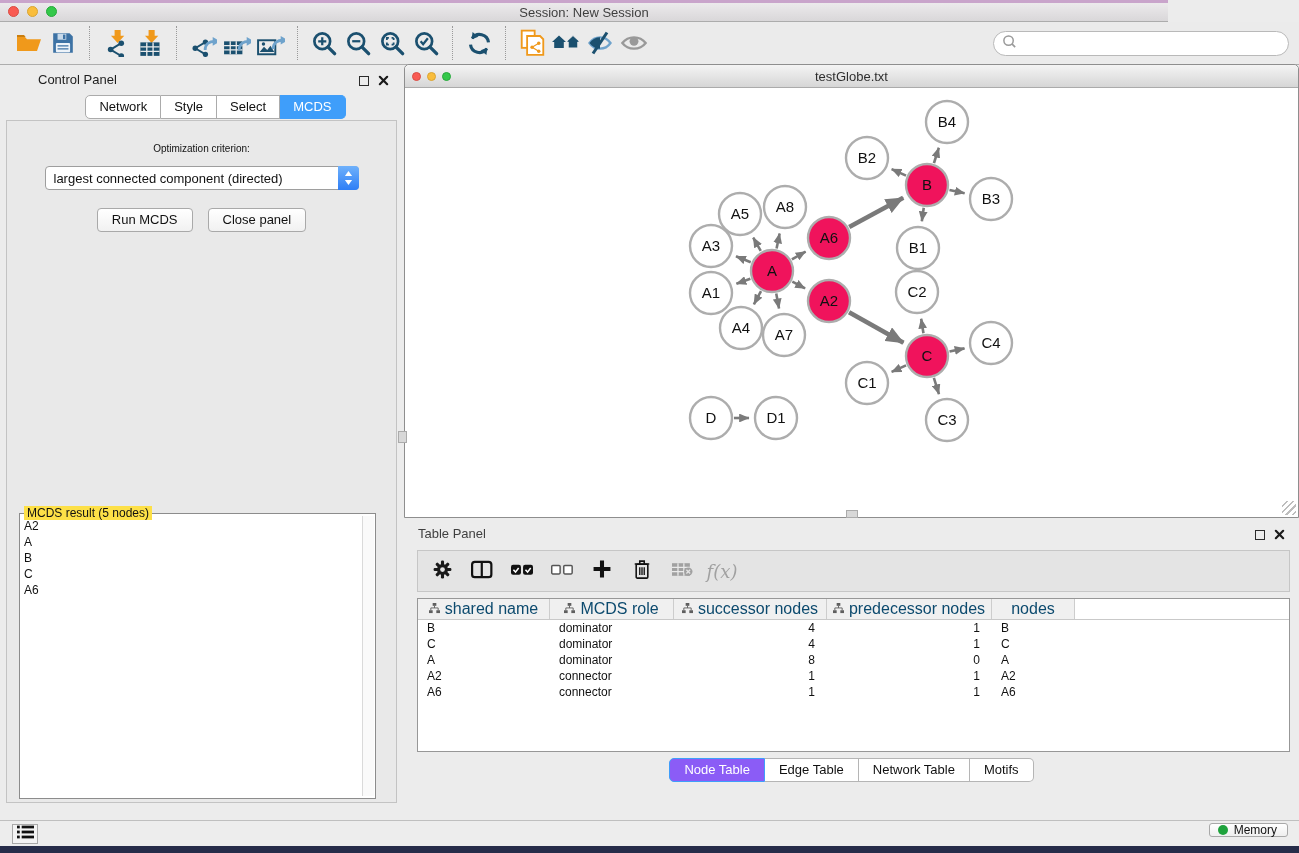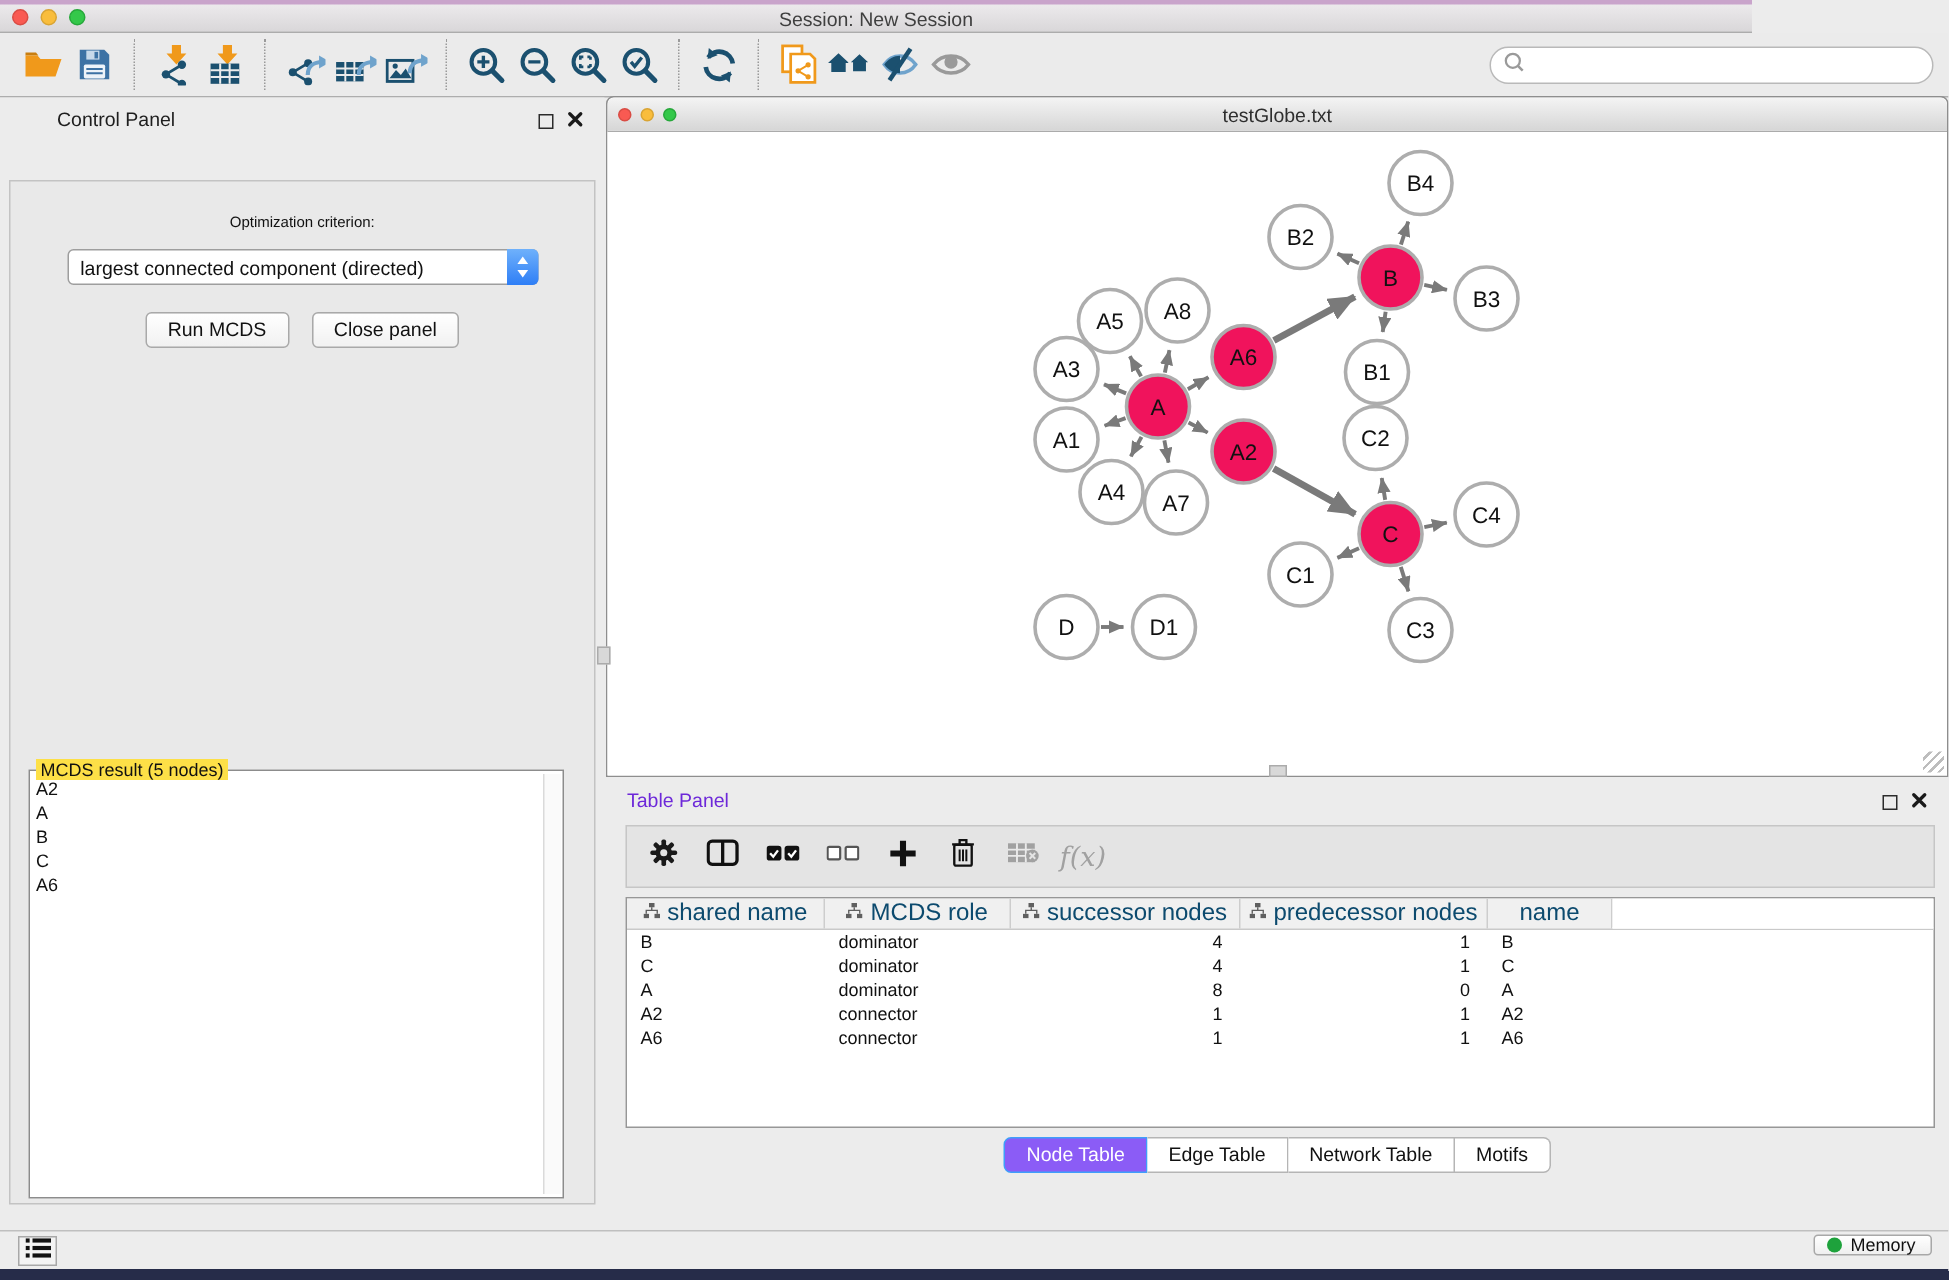--- a/index.html
+++ b/index.html
@@ -64,21 +64,21 @@
   .net-titlebar .lights { left:7px; top:7px; gap:6px; }
   .net-titlebar .light { width:9px; height:9px; }
   .net-title { position:absolute; left:0; right:0; top:4px; text-align:center; font-size:13px; color:#2e2e2e; }
   .net-canvas { position:absolute; left:0; top:23px; right:0; bottom:0; background:#fff; overflow:hidden; }
   .resize-grip { position:absolute; right:2px; bottom:2px; width:14px; height:14px;
     background:repeating-linear-gradient(135deg, transparent 0 3px, #BDBDBD 3px 4.5px); }
   .split-knob { position:absolute; background:#D8D8D8; border:1px solid #ABABAB; }
 
   
   .table-panel { position:absolute; left:404px; top:518px; width:895px; height:302px; background:#ECECEC; }
-  .tp-title { position:absolute; left:14px; top:8px; font-size:13px; color:#6d28d9; }
+  .tp-title { position:absolute; left:14px; top:8px; font-size:13px; color:#404040; }
   .tp-toolbar { position:absolute; left:13px; right:9px; top:32px; height:42px;
     background:#E4E4E4; border:1px solid #C6C6C6; display:flex; align-items:center; padding-left:8px; gap:8px; }
   .tp-btn { width:32px; height:30px; display:flex; align-items:center; justify-content:center; }
   .tp-btn.disabled { opacity:.9; }
   .fx-label { font-family:"DejaVu Serif", serif; font-style:italic; font-size:18px; color:#9a9a9a; }
   .data-table { position:absolute; left:13px; right:9px; top:80px; bottom:68px; background:#fff; border:1px solid #979797; overflow:hidden; }
   .dt-header { display:flex; height:21px; background:#F0F0F0; border-bottom:1px solid #C9C9C9; }
   .dt-hcell { display:flex; align-items:center; justify-content:center; gap:5px;
     font-size:16px; color:#0c4a6e; border-right:1px solid #CDCDCD; height:100%; }
   .dt-hcell.filler { border-right:none; flex:1; background:#fff; border-bottom:1px solid #fff; }
@@ -310,20 +310,26 @@
 <div class="control-panel">
   <div class="cp-header">
     <span class="cp-title">Control Panel</span>
     <span class="panel-icons">
       <span class="float-box"></span>
       <span id="cp-close-slot"><svg width="11" height="11" viewBox="0 0 12 12">
             <path d="M2 2l8 8M10 2l-8 8" stroke="#1a1a1a" stroke-width="2.4" stroke-linecap="round"></path>
           </svg></span>
     </span>
   </div>
+  <div class="cp-tabs">
+      <span class="cp-tab">Network</span>
+      <span class="cp-tab">Style</span>
+      <span class="cp-tab">Select</span>
+      <span class="cp-tab active">MCDS</span>
+    </div>
   <div class="cp-body">
     <div class="opt-label">Optimization criterion:</div>
     <div class="select-box">
       <span>largest connected component (directed)</span>
       <span class="select-stepper" id="stepper-slot">
           <svg width="11" height="16" viewBox="0 0 10 16">
             <path d="M5 1L8.6 6H1.4z" fill="#fff"></path>
             <path d="M5 15L1.4 10h7.2z" fill="#fff"></path>
           </svg>
         </span>
@@ -577,21 +583,21 @@
               <g fill="#5f5f5f">
                 <rect x="4" y="0" width="4" height="3.1"></rect>
                 <rect x="0" y="7.9" width="4" height="3.1"></rect>
                 <rect x="8" y="7.9" width="4" height="3.1"></rect>
               </g>
               <path d="M6 3.1v2.3M2 7.9V5.4h8v2.5" stroke="#5f5f5f" fill="none" stroke-width="1"></path>
             </svg></span>
           <span>predecessor nodes</span>
         </div>
         <div class="dt-hcell" style="width: 83px;">
-          <span>name</span>
+          <span>nodes</span>
         </div>
         <div class="dt-hcell filler"></div>
       </div>
     <div class="dt-body">
         <div class="dt-row">
           <div class="dt-cell left" style="width: 132px;">B</div>
           <div class="dt-cell left" style="width: 124px;">dominator</div>
           <div class="dt-cell right" style="width: 153px;">4</div>
           <div class="dt-cell right" style="width: 165px;">1</div>
           <div class="dt-cell left" style="width: 83px;">B</div>

